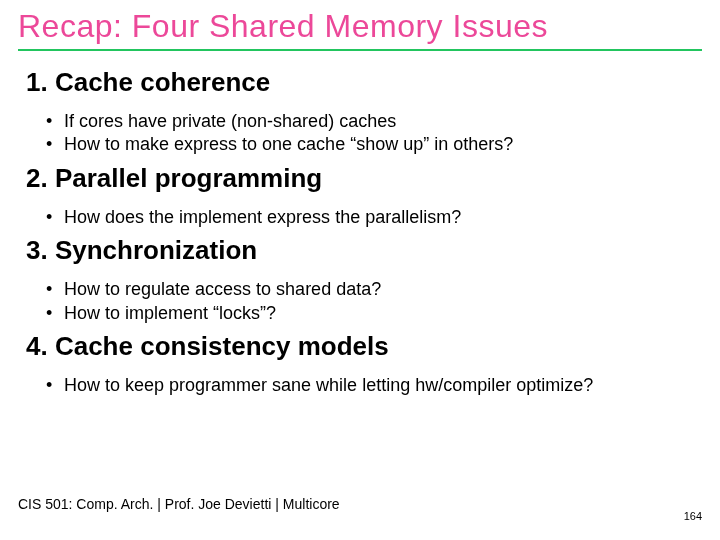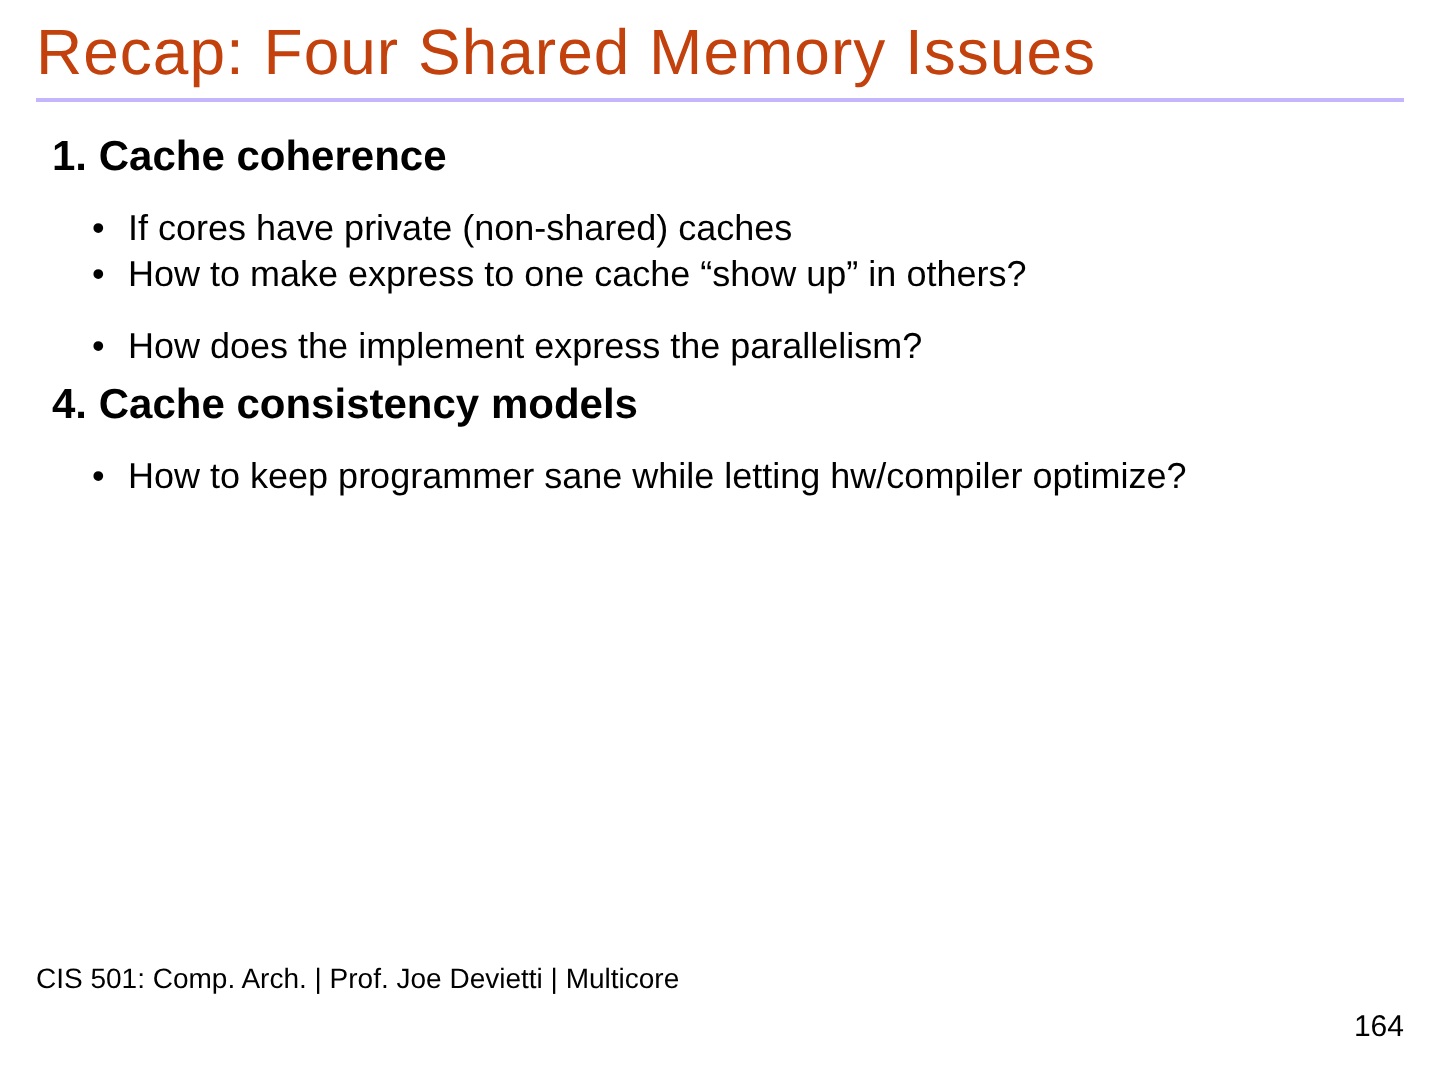--- a/index.html
+++ b/index.html
@@ -10,35 +10,35 @@
     body {
       width: 720px;
       height: 540px;
       background: #ffffff;
       font-family: "Tahoma", "Verdana", sans-serif;
       position: relative;
       padding: 8px 18px 0 18px;
     }
     .slide-title {
       font-size: 32px;
-      color: #c2410c;
+      color: #ec4899;
       font-weight: normal;
-      border-bottom: 2px solid #c4b5fd;
+      border-bottom: 2px solid #22c55e;
       padding-bottom: 4px;
       margin-bottom: 16px;
       letter-spacing: 0.5px;
     }
     .content {
       padding-left: 8px;
     }
     .numbered-item {
       margin-bottom: 4px;
     }
     .numbered-heading {
-      font-size: 21px;
+      font-size: 26px;
       font-weight: bold;
       color: #000000;
       margin-bottom: 2px;
     }
     .bullet-list {
       list-style: none;
       padding-left: 38px;
       margin-bottom: 6px;
       margin-top: 12px;
     }
@@ -54,28 +54,28 @@
       left: -18px;
       font-size: 18px;
     }
     .footer {
       position: absolute;
       bottom: 18px;
       left: 18px;
       right: 18px;
       display: flex;
       justify-content: space-between;
-      align-items: flex-start;
+      align-items: center;
     }
     .footer-left {
       font-size: 14px;
       color: #000000;
     }
     .footer-right {
-      font-size: 15px;
+      font-size: 11px;
       color: #000000;
       margin-top: 24px;
     }
   </style>
 </head>
 <body>
 
 <h1 class="slide-title">Recap: Four Shared Memory Issues</h1>
 
 <div class="content">
@@ -85,25 +85,39 @@
       <span>1.</span>
       <span>Cache coherence</span>
     </div>
     <ul class="bullet-list">
       <li>If cores have private (non-shared) caches</li>
       <li>How to make express to one cache “show up” in others?</li>
     </ul>
   </div>
 
   <div class="numbered-item">
+    <div class="numbered-heading">
+      <span>2.</span>
+      <span>Parallel programming</span>
+    </div>
     <ul class="bullet-list">
       <li>How does the implement express the parallelism?</li>
     </ul>
   </div>
 
+  <div class="numbered-item">
+    <div class="numbered-heading">
+      <span>3.</span>
+      <span>Synchronization</span>
+    </div>
+    <ul class="bullet-list">
+      <li>How to regulate access to shared data?</li>
+      <li>How to implement “locks”?</li>
+    </ul>
+  </div>
 
   <div class="numbered-item">
     <div class="numbered-heading">
       <span>4.</span>
       <span>Cache consistency models</span>
     </div>
     <ul class="bullet-list">
       <li>How to keep programmer sane while letting hw/compiler optimize?</li>
     </ul>
   </div>

